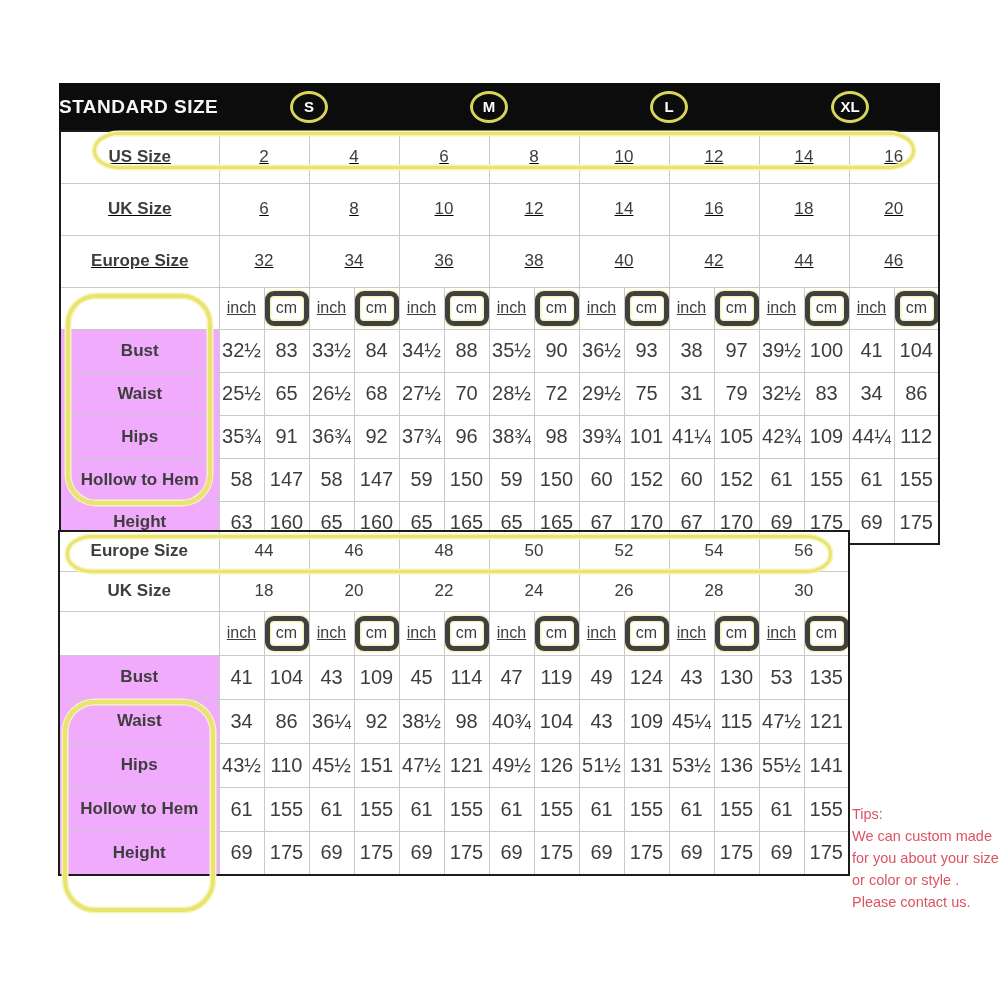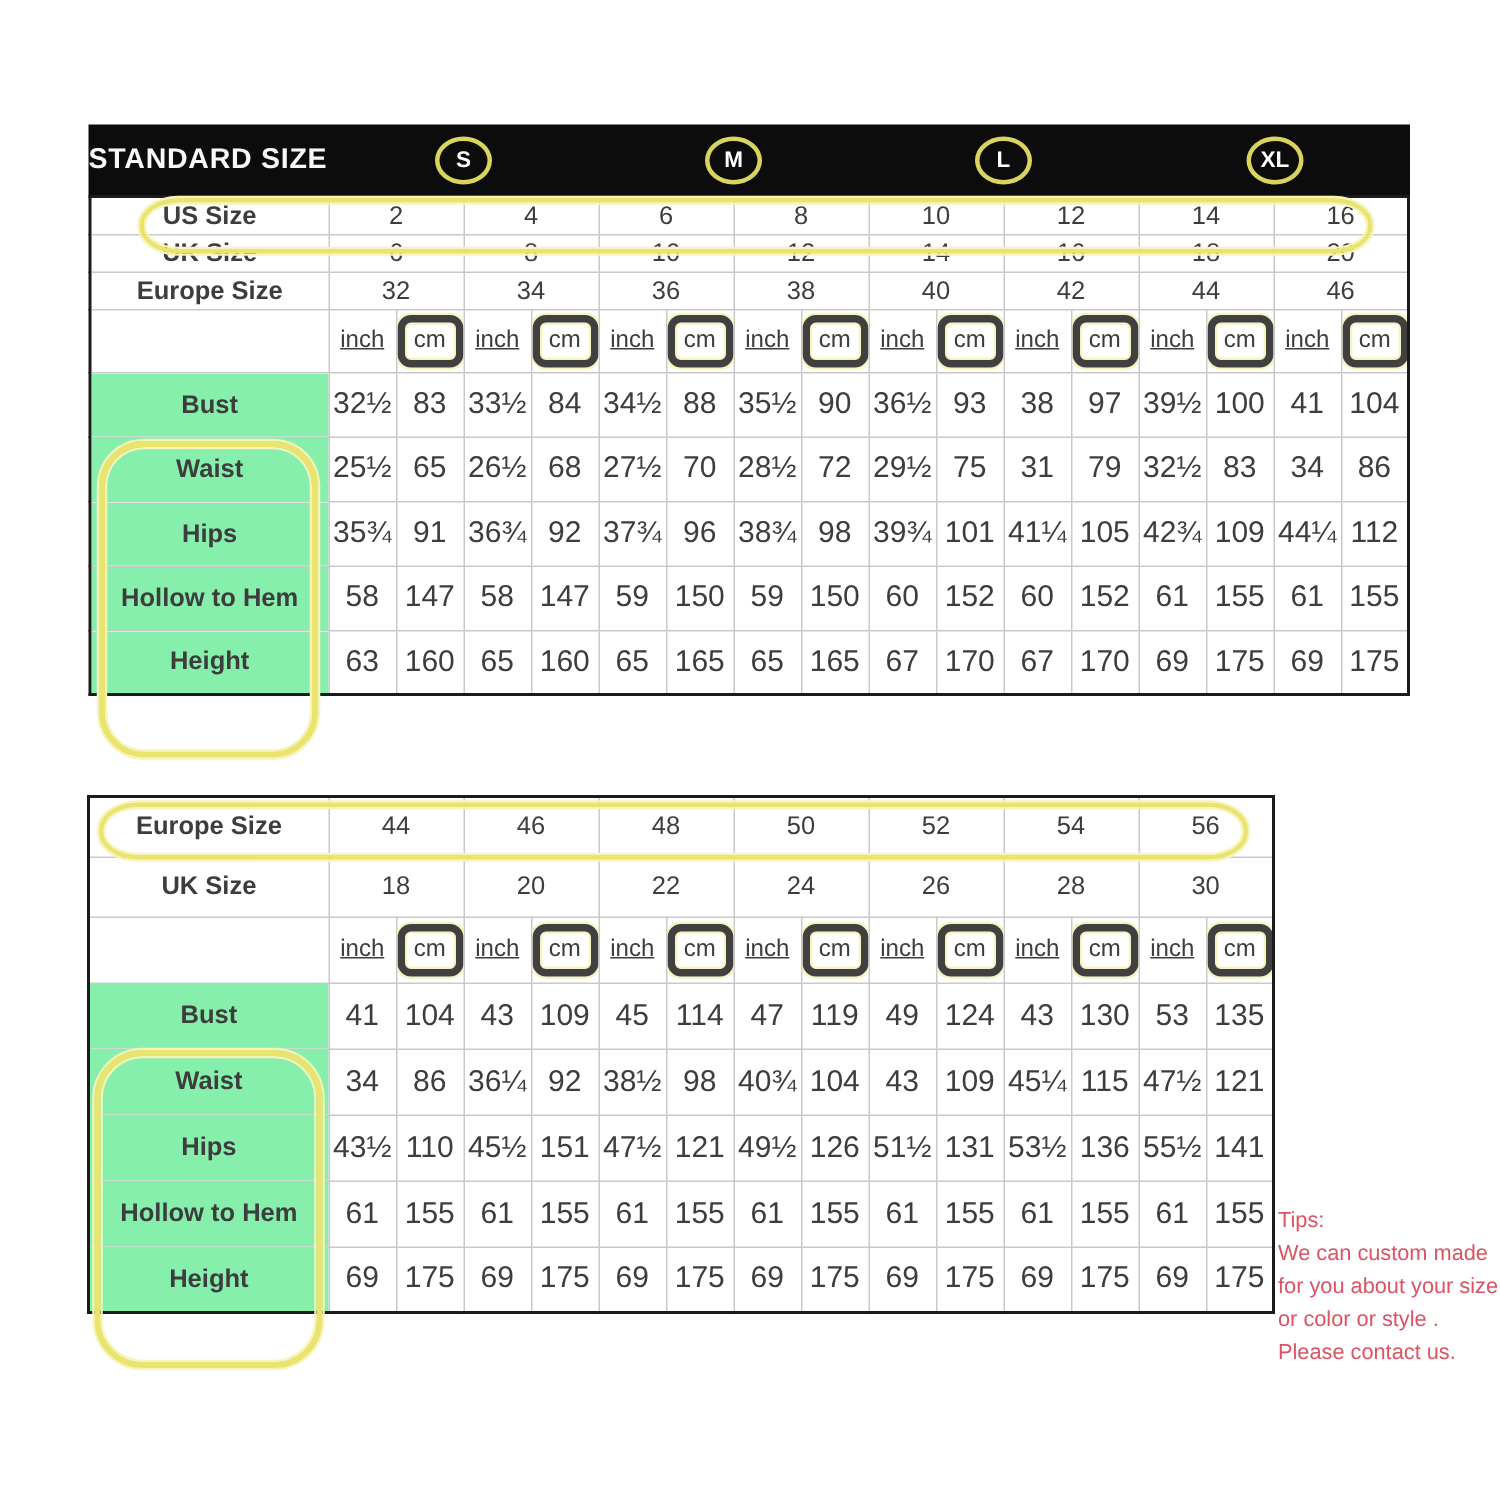--- a/index.html
+++ b/index.html
@@ -28,26 +28,26 @@
     position:absolute;border-collapse:collapse;table-layout:fixed;
     background:#fff;border:2px solid #1b1b1b;box-sizing:border-box;
   }
   #standard-table{left:59px;top:130px;width:881px;}
   #plus-table{left:58px;top:530px;width:792px;}
   table.size-table td{
     border:1px solid #c9c9c9;text-align:center;vertical-align:middle;
     color:#3d3d3d;padding:0;overflow:hidden;
   }
   td.label-cell{font-weight:bold;color:#121212;font-size:17px;}
-  td.label-cell.gray{background:#86efac;}
+  td.label-cell.gray{background:#f0abfc;}
   tr.size-row td{font-size:17px;}
   tr.unit-row td{font-size:16px;text-decoration:underline;}
   tr.measure-row td{font-size:20px;}
   tr.measure-row td.label-cell{font-size:17px;}
-  #standard-table tr.size-row{height:25px;}
+  #standard-table tr.size-row{height:52px;text-decoration:underline;}
   #standard-table tr.unit-row{height:42px;}
   #standard-table tr.measure-row{height:43px;}
   #plus-table tr.size-row{height:40px;}
   #plus-table tr.unit-row{height:44px;}
   #plus-table tr.measure-row{height:44px;}
   
   .cm-box{
     display:inline-block;min-width:24px;padding:4px 5px 5px;line-height:1;
     border:5px solid #404040;border-radius:9px;
     box-shadow:0 0 0 1.5px #f7f4bb, inset 0 0 0 1.5px #f7f4bb;

